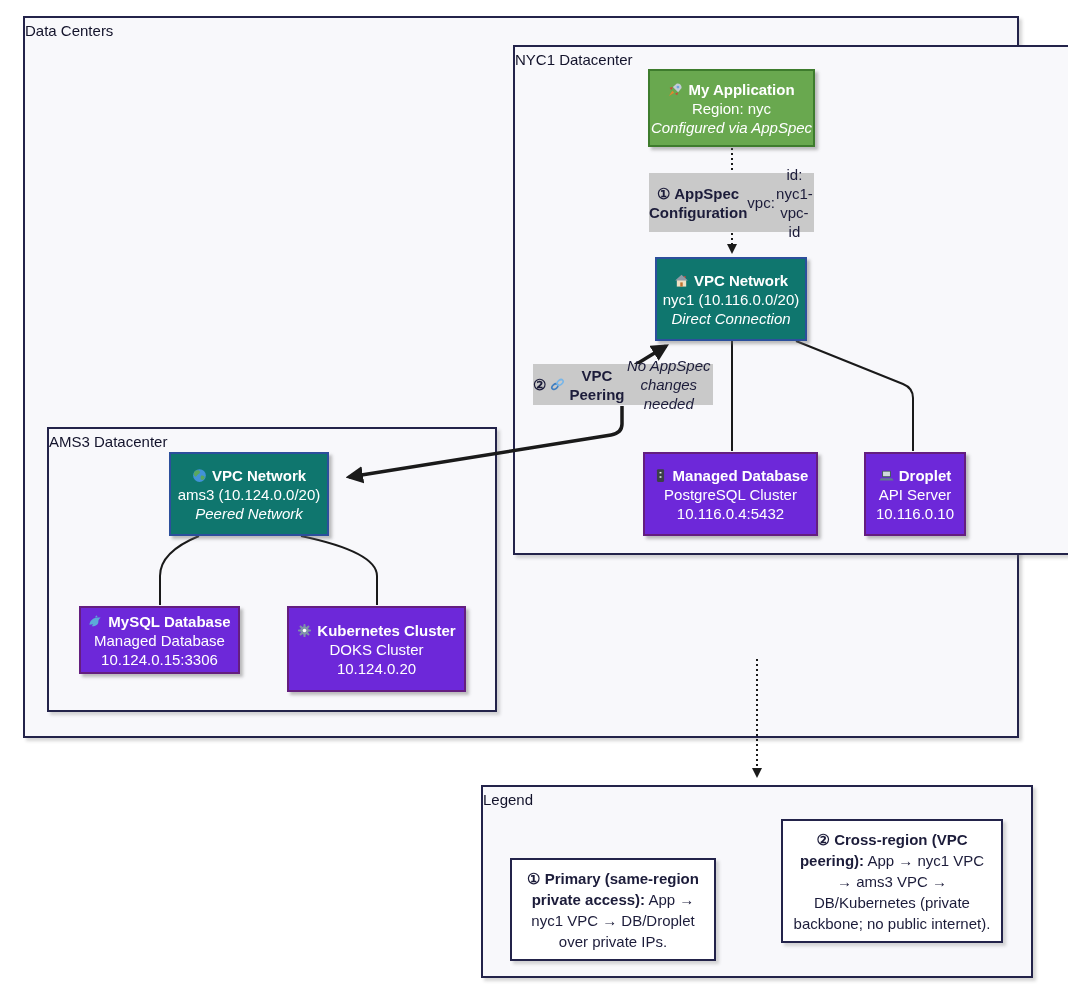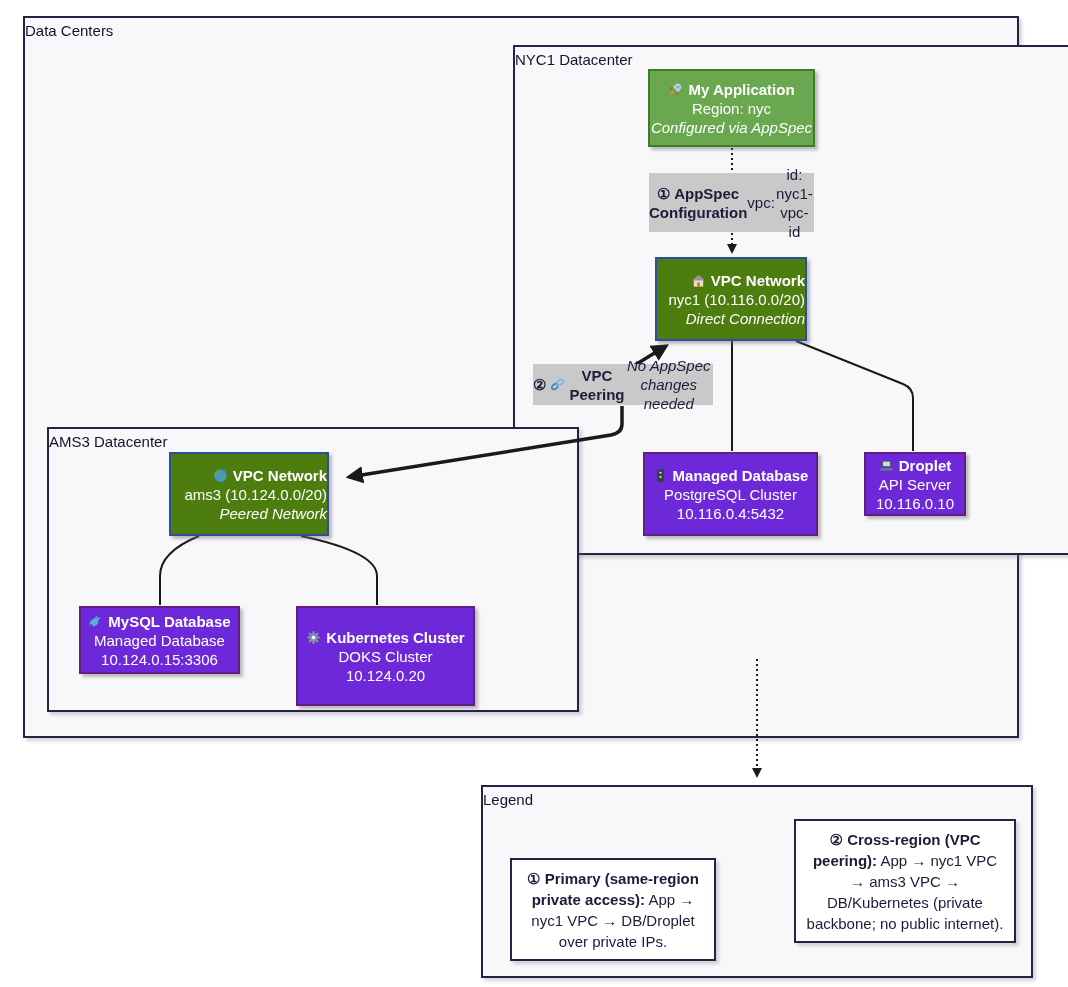--- a/index.html
+++ b/index.html
@@ -19,21 +19,21 @@
   .edges{position:absolute;left:0;top:0;pointer-events:none;}
   .node{
     position:absolute;box-sizing:border-box;border:2px solid;color:#ffffff;
     display:flex;flex-direction:column;justify-content:center;align-items:center;
     text-align:center;font-size:15px;line-height:19px;
     box-shadow:3px 3px 3px rgba(110,110,110,.45);
   }
   .node .ttl{display:flex;align-items:center;justify-content:center;gap:5px;font-weight:bold;}
   .node .it{font-style:italic;}
   .n-green{background:#69a84f;border-color:#3e7c2d;}
-  .n-blue{background:#4d7c0f;border-color:#2c4f9c;align-items:flex-end;}
+  .n-blue{background:#0f766e;border-color:#2c4f9c;}
   .n-purple{background:#6d28d9;border-color:#641e7f;}
   .elabel{
     position:absolute;box-sizing:border-box;background:#c9c9c9;color:#1c1c3a;
     display:flex;flex-direction:row;justify-content:center;align-items:center;
     text-align:center;font-size:15px;line-height:19px;
   }
   .elabel .ttl{display:flex;align-items:center;justify-content:center;gap:4px;font-weight:bold;}
   .elabel .it{font-style:italic;}
   .legend-item{
     position:absolute;box-sizing:border-box;background:#ffffff;border:2px solid #23234a;
@@ -48,21 +48,21 @@
 <body>
 
 <div class="canvas">
 
   <div class="frame" style="left:23px;top:16px;width:996px;height:722px;">
     <div class="frame-label">Data Centers</div>
   </div>
   <div class="frame" style="left:513px;top:45px;width:566px;height:510px;">
     <div class="frame-label">NYC1 Datacenter</div>
   </div>
-  <div class="frame" style="left:47px;top:427px;width:532px;height:285px;">
+  <div class="frame" style="left:47px;top:427px;width:450px;height:285px;">
     <div class="frame-label">AMS3 Datacenter</div>
   </div>
   <div class="frame" style="left:481px;top:785px;width:552px;height:193px;">
     <div class="frame-label">Legend</div>
   </div>
 
   <svg class="edges" width="1068" height="987">
     <defs>
       <marker id="arr" viewBox="0 0 10 10" refX="8" refY="5" markerWidth="5" markerHeight="5" orient="auto">
         <path d="M0,0 L10,5 L0,10 Z" fill="#1a1a1a"></path>
@@ -140,21 +140,21 @@
             <rect x="7" y="4.2" width="2" height="1.6" fill="#eceff1"></rect>
             <rect x="7" y="8.8" width="2" height="1.6" fill="#eceff1"></rect>
           </svg>
         </span>
       <span>Managed Database</span>
     </div>
     <div>PostgreSQL Cluster</div>
     <div>10.116.0.4:5432</div>
   </div>
 
-  <div class="node n-purple" style="left:864px;top:452px;width:102px;height:64px;">
+  <div class="node n-purple" style="left:864px;top:452px;width:102px;height:84px;">
     <div class="ttl">
       <span class="icon">
           <svg viewBox="0 0 16 16" width="15" height="15">
             <rect x="3.2" y="2.8" width="9.6" height="7" rx="0.8" fill="#455a64"></rect>
             <rect x="4.3" y="3.9" width="7.4" height="4.8" fill="#cfd8dc"></rect>
             <path d="M2,11 L14,11 15.5,13.2 0.5,13.2 Z" fill="#607d8b"></path>
           </svg>
         </span>
       <span>Droplet</span>
     </div>
@@ -184,21 +184,21 @@
             <path d="M1.5,11.5 C2,6 7,3 13.5,3.8 C12,5 11,6.5 11,8.5 C11,11.5 7.5,13.5 4,13 L5.5,11 Z" fill="#5caad8"></path>
             <path d="M7.5,3.8 L8.8,1.2 10.5,3.4 Z" fill="#5caad8"></path>
           </svg>
         </span>
       <span>MySQL Database</span>
     </div>
     <div>Managed Database</div>
     <div>10.124.0.15:3306</div>
   </div>
 
-  <div class="node n-purple" style="left:296px;top:606px;width:179px;height:100px;">
+  <div class="node n-purple" style="left:287px;top:606px;width:179px;height:86px;">
     <div class="ttl">
       <span class="icon">
           <svg viewBox="0 0 16 16" width="15" height="15">
             <g fill="#7f93a8">
               <rect x="6.9" y="1" width="2.2" height="14" rx="1"></rect>
               <rect x="1" y="6.9" width="14" height="2.2" rx="1"></rect>
               <rect x="6.9" y="1" width="2.2" height="14" rx="1" transform="rotate(45 8 8)"></rect>
               <rect x="6.9" y="1" width="2.2" height="14" rx="1" transform="rotate(-45 8 8)"></rect>
               <circle cx="8" cy="8" r="4.4"></circle>
             </g>
@@ -209,19 +209,19 @@
     </div>
     <div>DOKS Cluster</div>
     <div>10.124.0.20</div>
   </div>
 
   <div class="legend-item" style="left:510px;top:858px;width:206px;height:103px;">
     <div>
       <span class="b">① Primary (same-region private access):</span><span> App → nyc1 VPC → DB/Droplet over private IPs.</span>
     </div>
   </div>
-  <div class="legend-item" style="left:781px;top:819px;width:222px;height:124px;margin-left:13px;">
+  <div class="legend-item" style="left:781px;top:819px;width:222px;height:124px;">
     <div>
       <span class="b">② Cross-region (VPC peering):</span><span> App → nyc1 VPC → ams3 VPC → DB/Kubernetes (private backbone; no public internet).</span>
     </div>
   </div>
 
 </div>
 
 </body></html>

